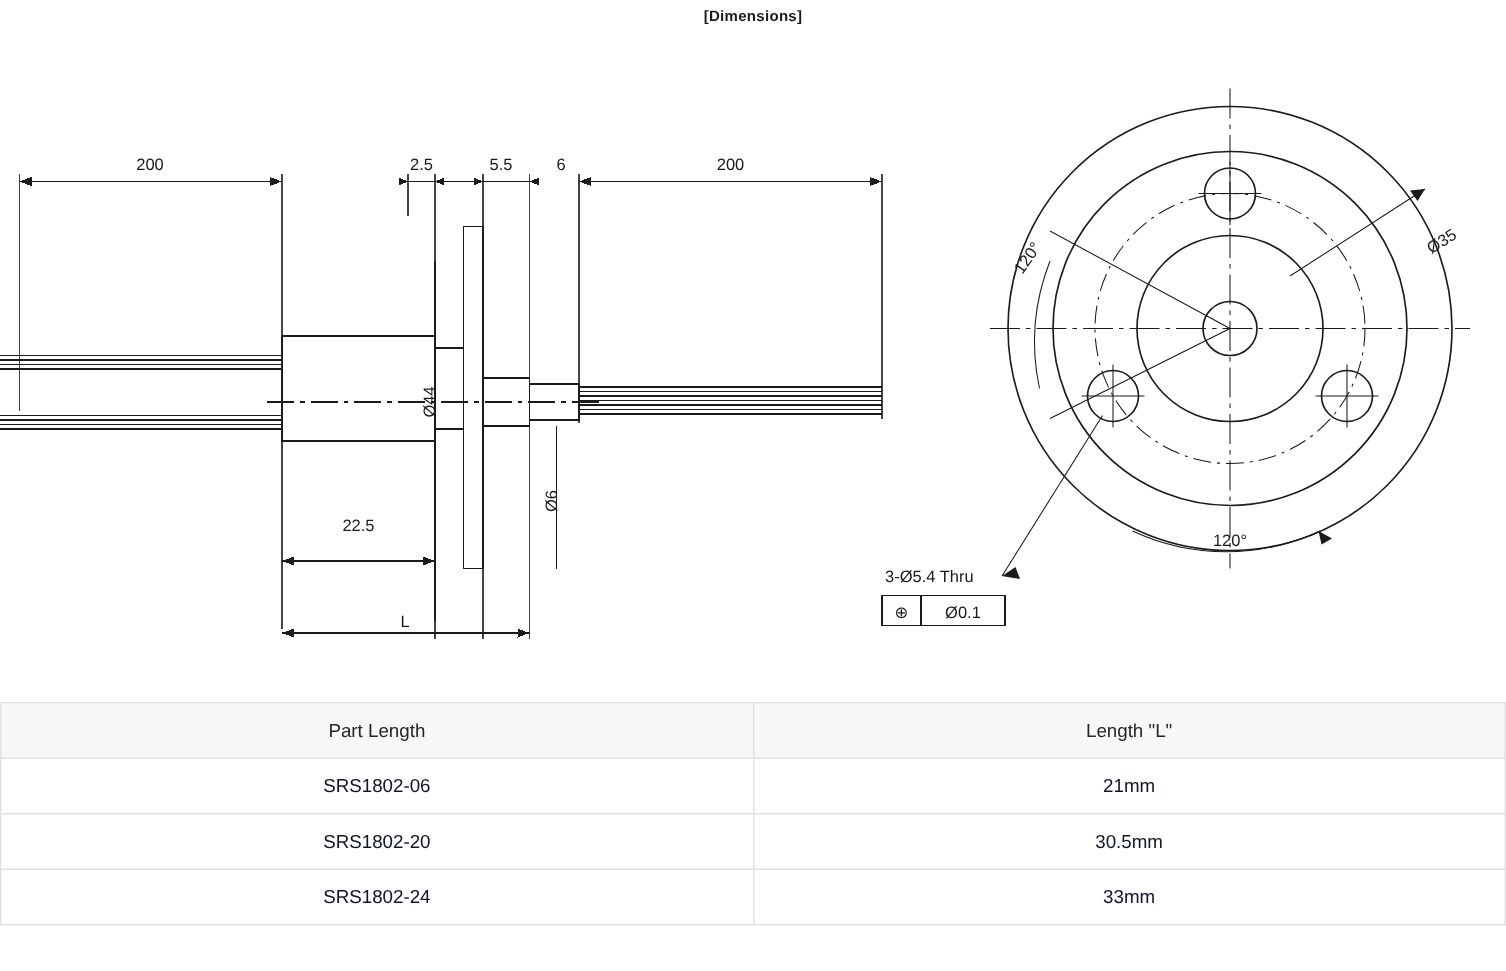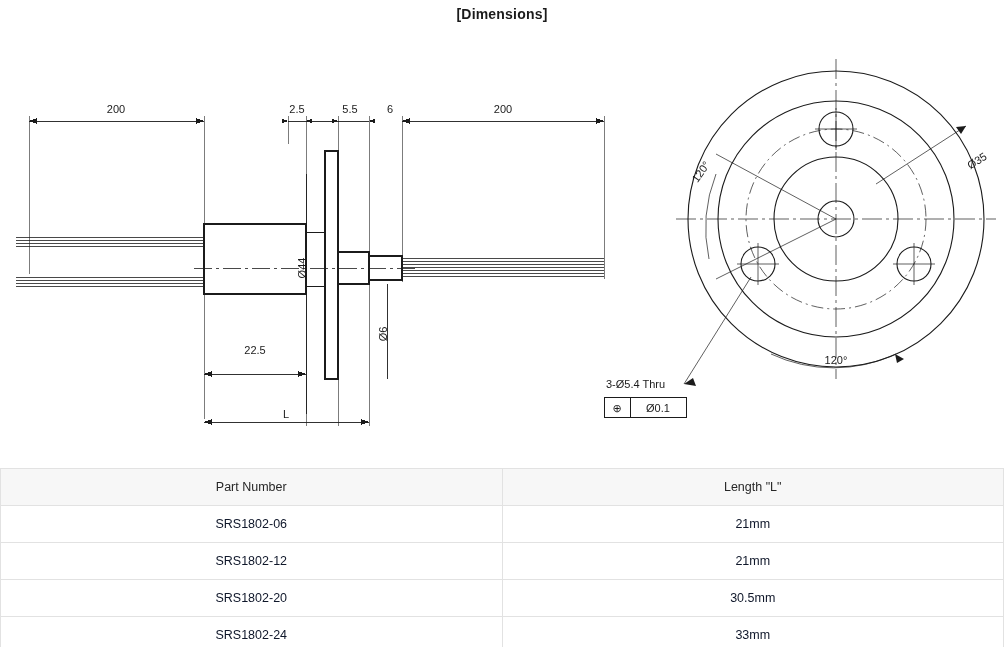--- a/index.html
+++ b/index.html
@@ -14,29 +14,29 @@
     color: #1b1b1b;
     position: relative;
     overflow: hidden;
   }
   #page-title {
     position: absolute;
     top: 6px;
     left: 0;
     width: 1004px;
     text-align: center;
-    font-size: 14px;
+    font-size: 10px;
     font-weight: bold;
     color: #1b1b1b;
     letter-spacing: .2px;
   }
   #drawing-area {
     position: absolute;
     top: 34px;
-    left: 16px;
+    left: 0;
     width: 816px;
     height: 430px;
   }
   svg.draw {
     position: absolute;
     top: 0;
     left: 0;
     width: 1004px;
     height: 430px;
   }
@@ -228,34 +228,30 @@
       <line x1="614" y1="363" x2="614" y2="383"></line>
     </g>
     <text class="lbl" x="601" y="378" text-anchor="middle">⊕</text>
     <text class="lbl" x="642" y="378" text-anchor="middle">Ø0.1</text>
   </svg>
 </div>
 
 <table id="spec-table">
   <thead>
     <tr>
-      <th>Part Number</th>
+      <th>Part Length</th>
       <th>Length "L"</th>
     </tr>
   </thead>
   <tbody>
     <tr>
       <td>SRS1802-06</td>
       <td>21mm</td>
     </tr>
     <tr>
-      <td>SRS1802-12</td>
-      <td>21mm</td>
-    </tr>
-    <tr>
       <td>SRS1802-20</td>
       <td>30.5mm</td>
     </tr>
     <tr>
       <td>SRS1802-24</td>
       <td>33mm</td>
     </tr>
   </tbody>
 </table>
 

